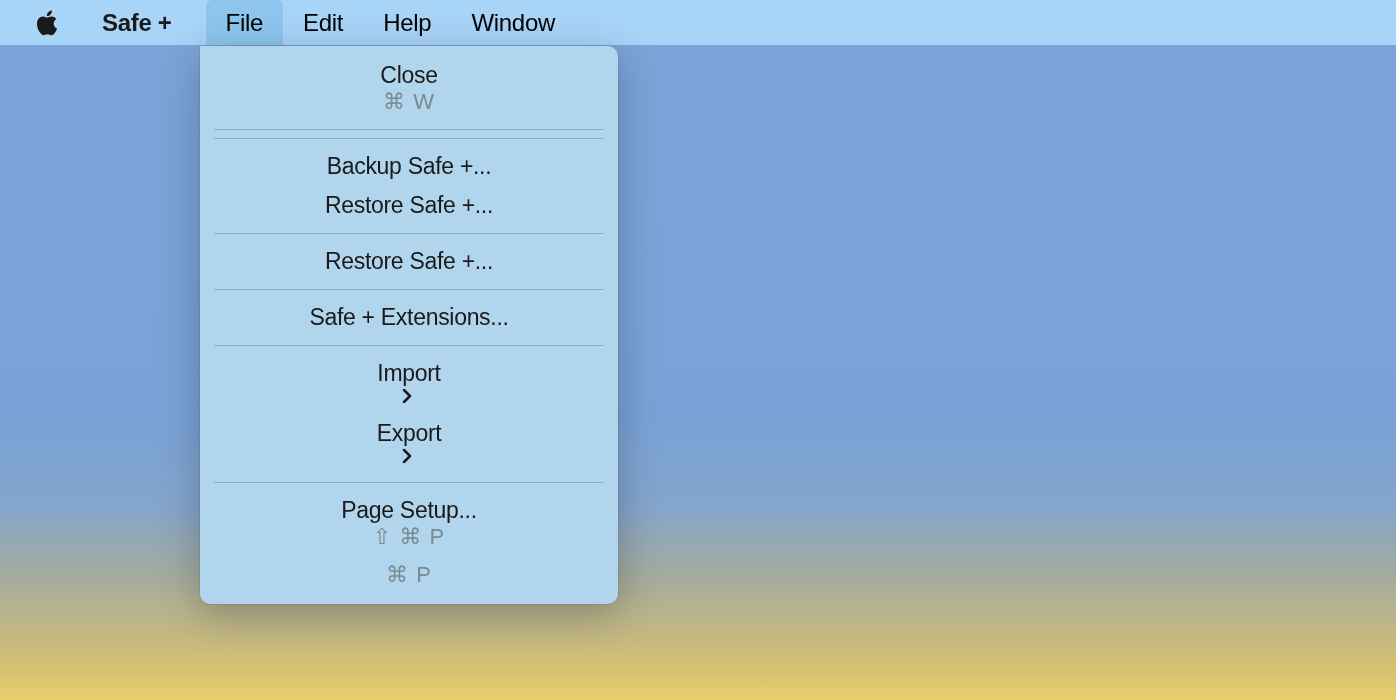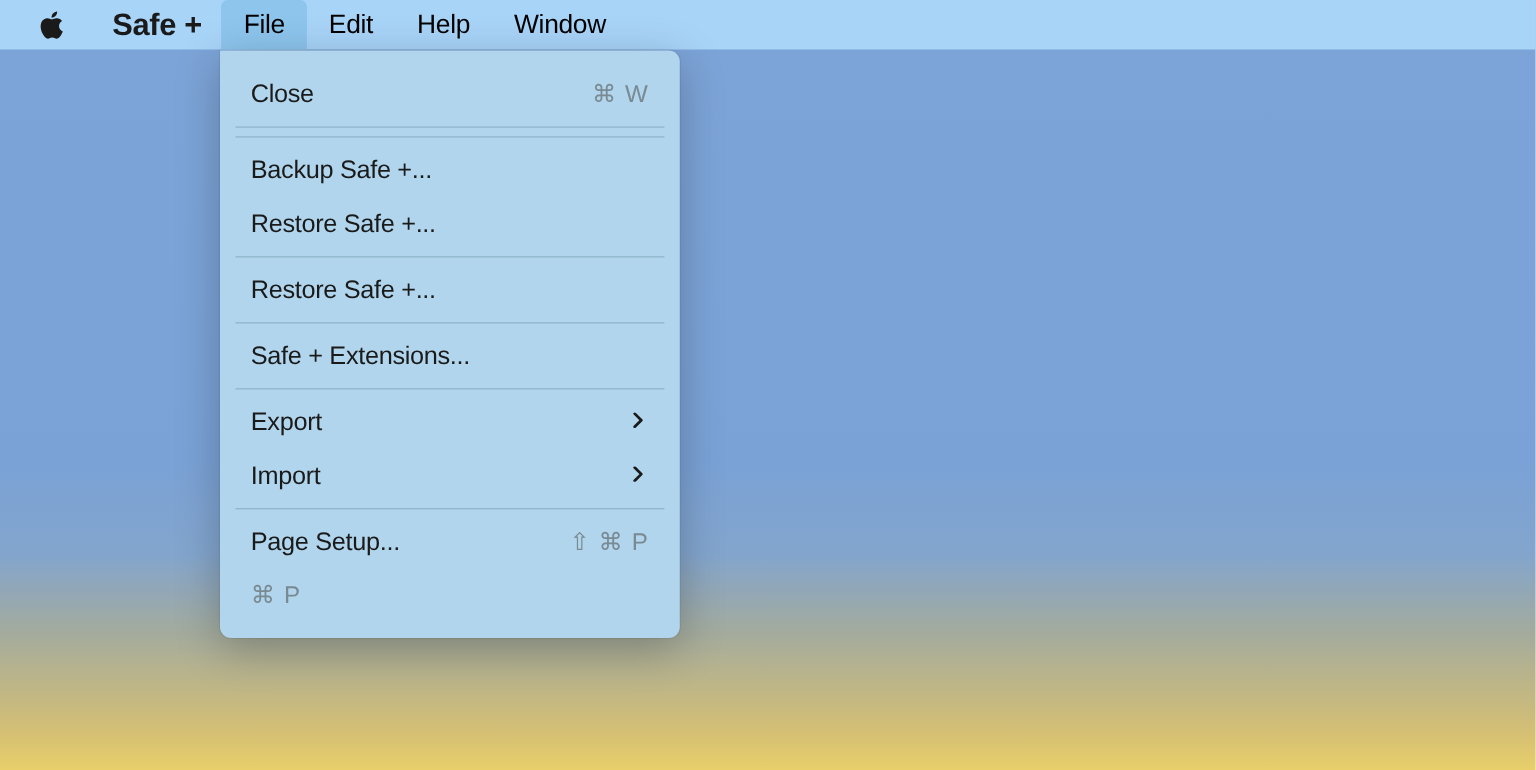--- a/index.html
+++ b/index.html
@@ -42,23 +42,23 @@
       align-items: center;
       justify-content: center;
     }
     
     .apple-logo svg {
       fill: #1a1a1a;
     }
     
     .app-name {
       font-weight: 700;
-      font-size: 28px;
+      font-size: 24px;
       color: #1a1a1a;
-      margin-right: 18px;
+      margin-right: 34px;
       letter-spacing: -0.3px;
     }
     
     .menu-item {
       font-size: 24px;
       color: #000000;
       padding: 0 20px;
       height: 45px;
       display: flex;
       align-items: center;
@@ -82,26 +82,27 @@
       box-shadow: 0 10px 40px rgba(0,0,0,0.25), 0 0 0 1px rgba(0,0,0,0.06);
       padding: 10px 0;
       z-index: 20;
     }
     
     .dropdown-item {
       display: flex;
       align-items: center;
       justify-content: space-between;
       padding: 6px 28px 6px 28px;
-      margin: 10px 0;
+      margin: 0 0;
       font-size: 23px;
       color: #1a1a1a;
       cursor: default;
       font-weight: 400;
       letter-spacing: -0.3px;
+      flex-direction: column;
     }
     
     .dropdown-item .label {
       flex: 1;
     }
     
     .dropdown-item .shortcut {
       color: #7a8a92;
       font-size: 22px;
       letter-spacing: 1px;
@@ -170,35 +171,35 @@
 
   <div class="dropdown-separator"></div>
 
   <div class="dropdown-item">
     <span class="label">Safe + Extensions...</span>
   </div>
 
   <div class="dropdown-separator"></div>
 
   <div class="dropdown-item">
+    <span class="label">Import</span>
+    <span class="submenu-arrow">
+      <svg class="chevron-svg" viewBox="0 0 10 14">
+          <path d="M1 1 L7 7 L1 13" stroke="#1a1a1a" stroke-width="2.5" fill="none" stroke-linecap="round" stroke-linejoin="round"></path>
+        </svg>
+    </span>
+  </div>
+  <div class="dropdown-item">
     <span class="label">Export</span>
     <span class="submenu-arrow">
       <svg class="chevron-svg" viewBox="0 0 10 14">
           <path d="M1 1 L7 7 L1 13" stroke="#1a1a1a" stroke-width="2.5" fill="none" stroke-linecap="round" stroke-linejoin="round"></path>
         </svg>
     </span>
   </div>
-  <div class="dropdown-item">
-    <span class="label">Import</span>
-    <span class="submenu-arrow">
-      <svg class="chevron-svg" viewBox="0 0 10 14">
-          <path d="M1 1 L7 7 L1 13" stroke="#1a1a1a" stroke-width="2.5" fill="none" stroke-linecap="round" stroke-linejoin="round"></path>
-        </svg>
-    </span>
-  </div>
 
   <div class="dropdown-separator"></div>
 
   <div class="dropdown-item">
     <span class="label">Page Setup...</span>
     <span class="shortcut">⇧ ⌘ P</span>
   </div>
   <div class="dropdown-item">
     <span class="shortcut">⌘ P</span>
   </div>

